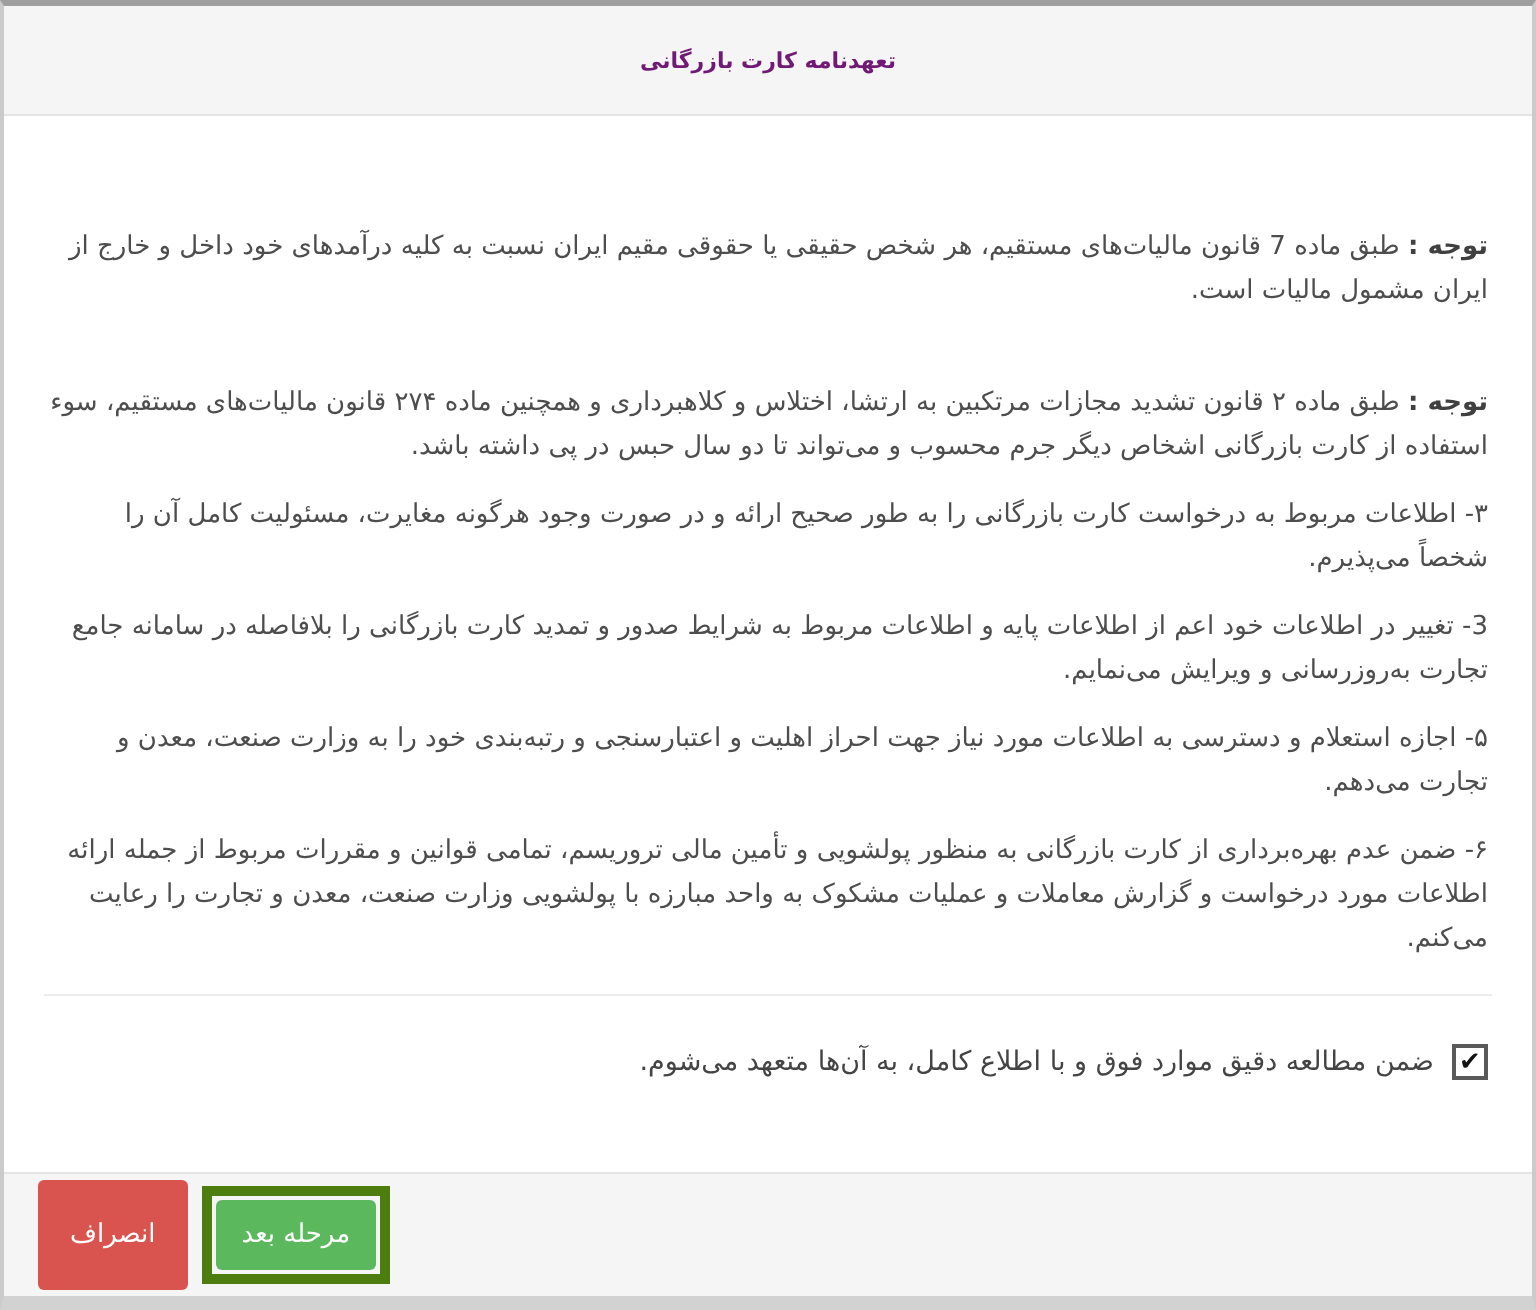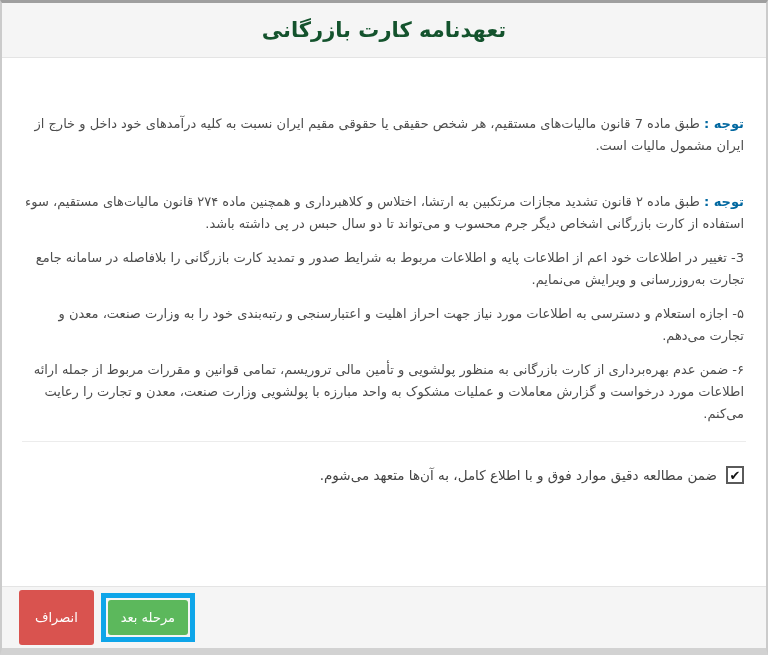--- a/index.html
+++ b/index.html
@@ -17,35 +17,35 @@
     background: #ffffff;
     display: flex; flex-direction: column;
   }
   .modal-header {
     background: #f5f5f5;
     border-bottom: 1px solid #e4e4e4;
     height: 55px; flex: 0 0 55px;
     display: flex; align-items: center; justify-content: center;
   }
   .modal-title {
-    font-size: 21px; font-weight: bold; color: #14532d;
+    font-size: 11px; font-weight: bold; color: #701a75;
   }
   .modal-body {
     flex: 1 1 auto;
     background: #ffffff;
     direction: rtl;
     text-align: right;
     padding: 33px 22px 0 22px;
     color: #4d4d4d;
     font-size: 13px;
     line-height: 22px;
     overflow: hidden;
   }
   .clause { margin-bottom: 12px; }
-  .note-label { color: #0369a1; font-weight: bold; }
+  .note-label { color: #404040; font-weight: bold; }
   .divider {
     border: none;
     border-top: 1px solid #ececec;
     margin: 16px -2px 0 -2px;
   }
   .check-row {
     direction: rtl;
     display: flex; align-items: center;
     gap: 9px;
     color: #444444;
@@ -78,21 +78,21 @@
     color: #ffffff;
     font-size: 13px;
     border-radius: 3px;
     padding: 20px 16px;
     cursor: pointer;
     font-family: inherit;
   }
   .btn-cancel { background: #d9534f; }
   .btn-next { background: #5cb85c; padding: 10px 13px; }
   .highlight-box {
-    border: 5px solid #0ea5e9;
+    border: 5px solid #4d7c0f;
     padding: 2px;
     background: #f5f5f5;
     display: inline-block;
     line-height: 0;
   }
 </style>
 </head>
 <body>
 
 <div class="modal">
@@ -108,20 +108,23 @@
       <span class="note-label">توجه :</span>
       <span>طبق ماده 7 قانون مالیات‌های مستقیم، هر شخص حقیقی یا حقوقی مقیم ایران نسبت به کلیه درآمدهای خود داخل و خارج از ایران مشمول مالیات است.</span>
     </div>
 
     <div class="clause">
       <br>
       <span class="note-label">توجه :</span>
       <span>طبق ماده ۲ قانون تشدید مجازات مرتکبین به ارتشا، اختلاس و کلاهبرداری و همچنین ماده ۲۷۴ قانون مالیات‌های مستقیم، سوء استفاده از کارت بازرگانی اشخاص دیگر جرم محسوب و می‌تواند تا دو سال حبس در پی داشته باشد.</span>
     </div>
 
+    <div class="clause">
+      <span>۳- اطلاعات مربوط به درخواست کارت بازرگانی را به طور صحیح ارائه و در صورت وجود هرگونه مغایرت، مسئولیت کامل آن را شخصاً می‌پذیرم.</span>
+    </div>
 
     <div class="clause">
       <span>3- تغییر در اطلاعات خود اعم از اطلاعات پایه و اطلاعات مربوط به شرایط صدور و تمدید کارت بازرگانی را بلافاصله در سامانه جامع تجارت به‌روزرسانی و ویرایش می‌نمایم.</span>
     </div>
 
     <div class="clause">
       <span>۵- اجازه استعلام و دسترسی به اطلاعات مورد نیاز جهت احراز اهلیت و اعتبارسنجی و رتبه‌بندی خود را به وزارت صنعت، معدن و تجارت می‌دهم.</span>
     </div>
 
     <div class="clause">

